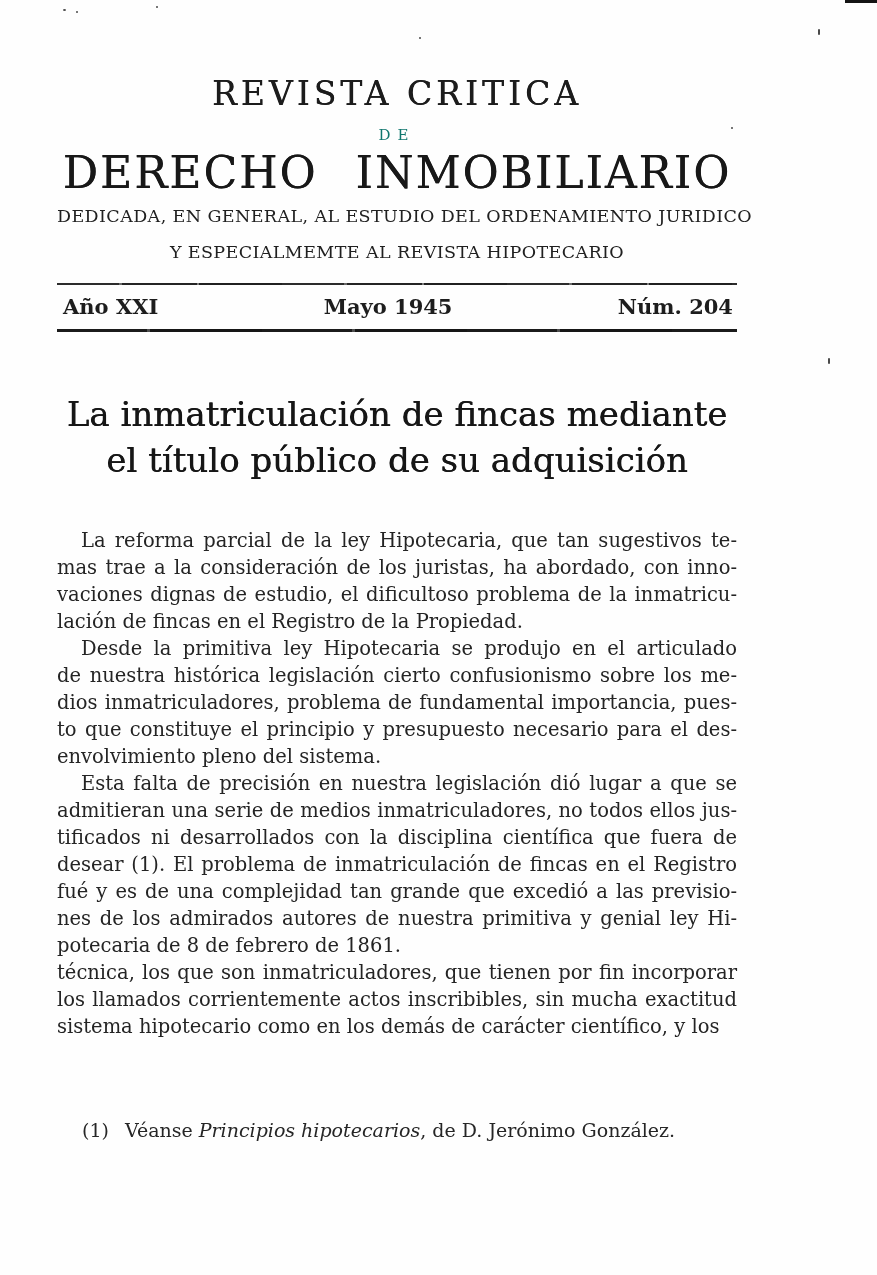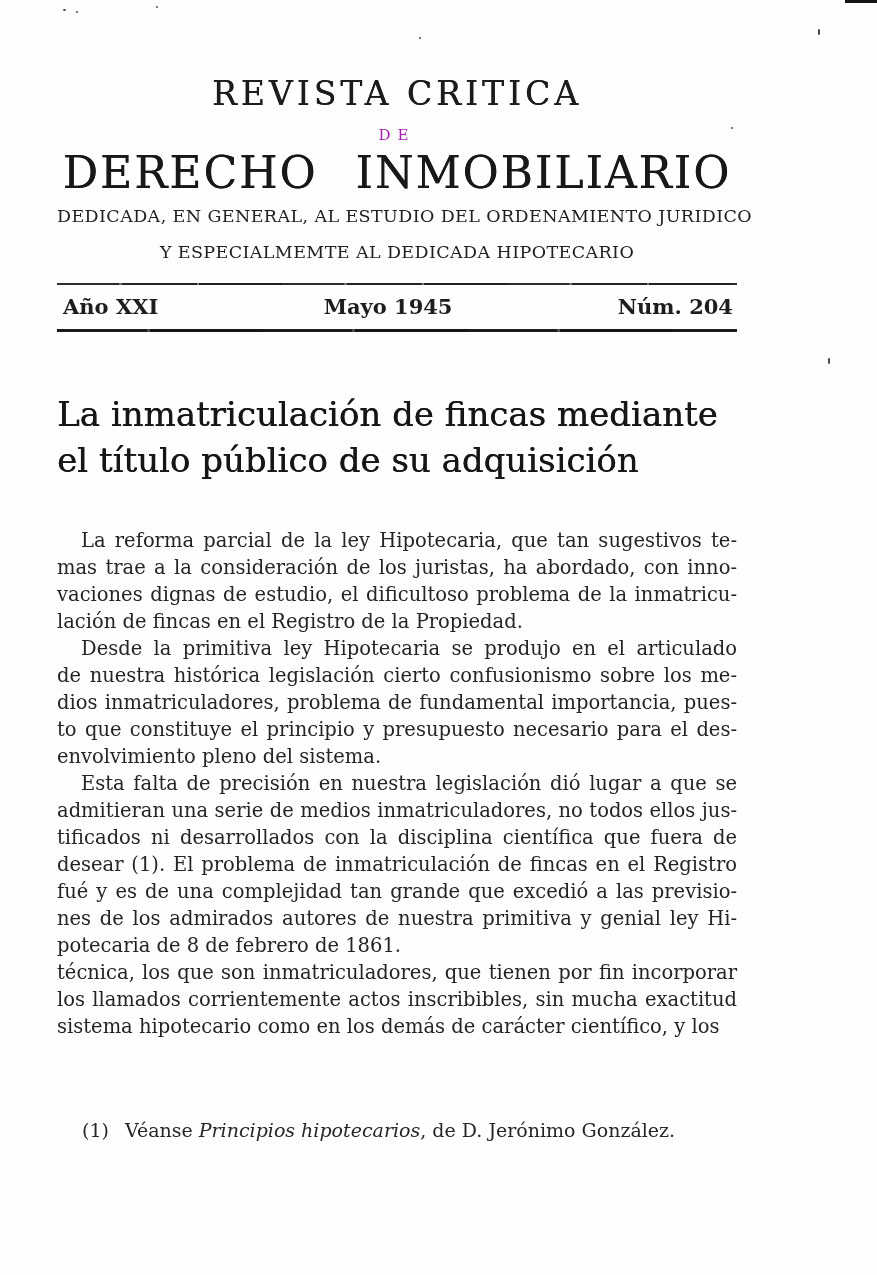--- a/index.html
+++ b/index.html
@@ -10,41 +10,41 @@
     color:#262626;
     padding-left:19px;
   }
   .col { position:absolute; left:57px; width:680px; }
 
   
   .m-title1 { top:74px; font-size:33px; letter-spacing:4px; text-align:center;
               white-space:nowrap; color:#1c1c1c;
               text-shadow:0.3px 0 0 currentColor; }
   .m-de     { top:126px; font-size:15px; letter-spacing:7px; text-align:center;
-              color:#a21caf; }
+              color:#0f766e; }
   .m-title2 { top:147px; font-size:44px; letter-spacing:2px; word-spacing:22px;
               text-align:center; white-space:nowrap; color:#181818;
               text-shadow:0.3px 0 0 currentColor; }
   .m-sub    { font-size:17.5px; text-align:center; letter-spacing:0.4px;
               white-space:nowrap; color:#202020; }
   .m-sub1   { top:206px; }
   .m-sub2   { top:242px; }
 
   
   .rule { left:57px; width:680px; position:absolute; }
   .rule1 { top:283px; height:2px;
            background:repeating-linear-gradient(90deg,#2c2c2c 0 62px,#6a6a6a 62px 65px,#242424 65px 140px,#7d7d7d 140px 142px,#202020 142px 225px); }
   .rule2 { top:329px; height:3px;
            background:repeating-linear-gradient(90deg,#1b1b1b 0 90px,#4e4e4e 90px 93px,#161616 93px 205px); }
   .issue { top:294px; display:flex; justify-content:space-between;
            font-weight:bold; font-size:21px; color:#1d1d1d;
            padding:0 4px 0 6px; box-sizing:border-box; }
 
   
-  .a-title { top:391px; font-size:34px; line-height:46px; text-align:left;
+  .a-title { top:391px; font-size:34px; line-height:46px; text-align:center;
              color:#161616; text-shadow:0.4px 0 0 currentColor; }
   .a-title div { white-space:nowrap; }
 
   
   .body { top:527px; font-size:19.5px; line-height:27px; color:#242424; }
   .bodyline { text-align:justify; text-align-last:justify; height:27px;
               overflow:visible; }
   .bodyline.first { padding-left:24px; }
   .bodyline.last  { text-align-last:left; }
 
@@ -67,21 +67,21 @@
 </style>
 </head>
 <body>
 
 <div class="page">
 
   <div class="col m-title1">REVISTA CRITICA</div>
   <div class="col m-de">DE</div>
   <div class="col m-title2">DERECHO INMOBILIARIO</div>
   <div class="col m-sub m-sub1">DEDICADA, EN GENERAL, AL ESTUDIO DEL ORDENAMIENTO JURIDICO</div>
-  <div class="col m-sub m-sub2">Y ESPECIALMEMTE AL DEDICADA HIPOTECARIO</div>
+  <div class="col m-sub m-sub2">Y ESPECIALMEMTE AL REVISTA HIPOTECARIO</div>
 
   <div class="rule rule1"></div>
   <div class="col issue">
     <span>Año XXI</span>
     <span>Mayo 1945</span>
     <span>Núm. 204</span>
   </div>
   <div class="rule rule2"></div>
 
   <div class="col a-title">

